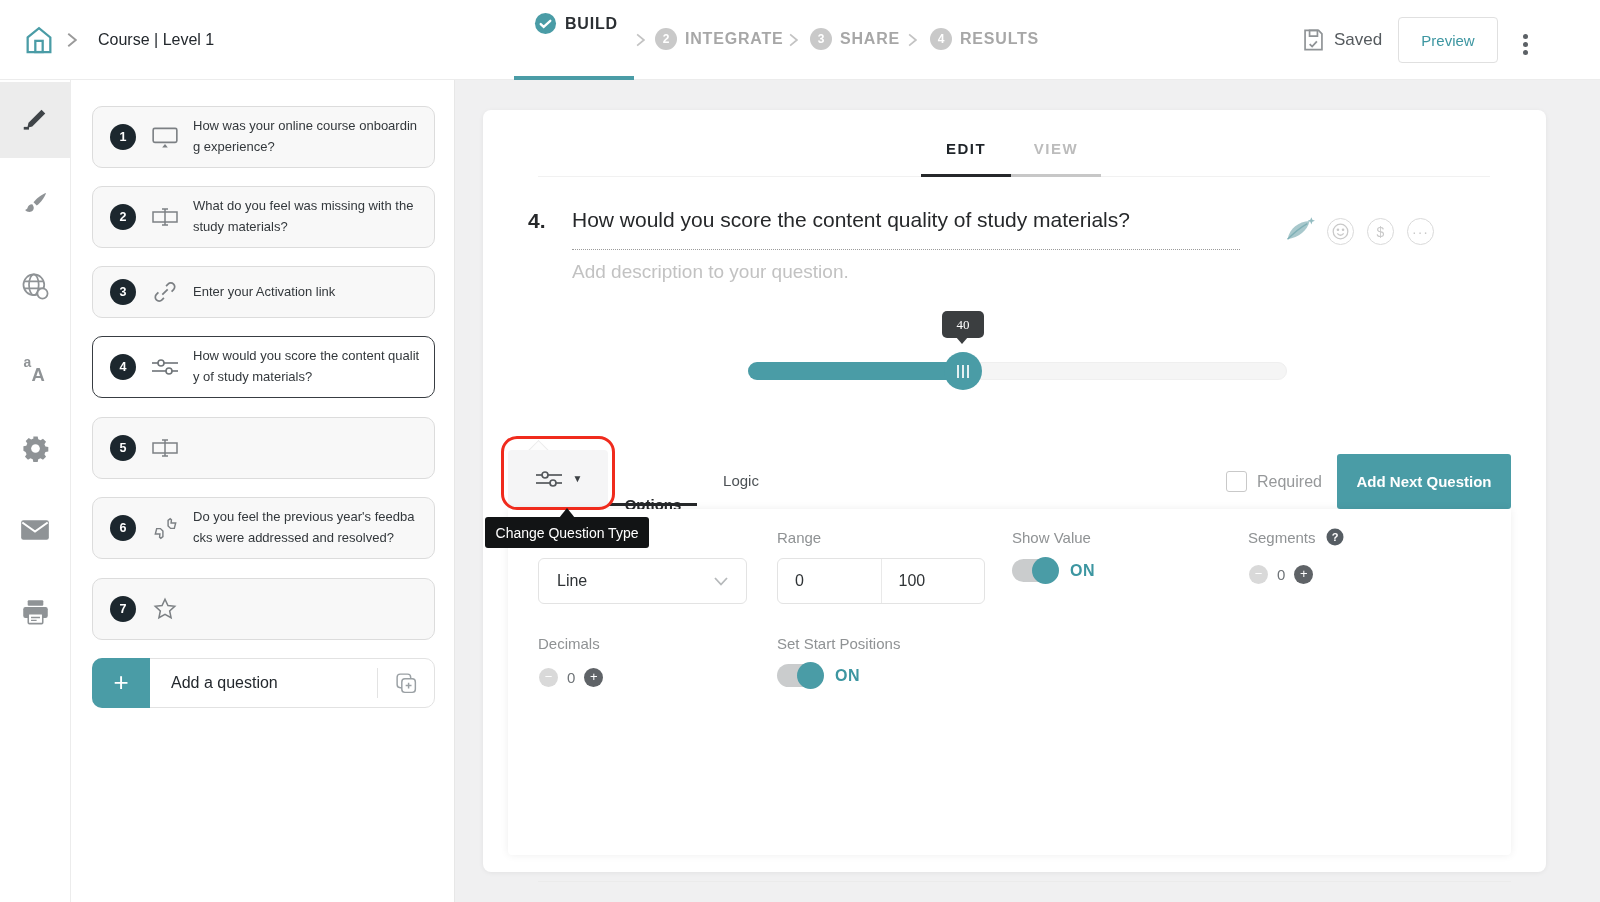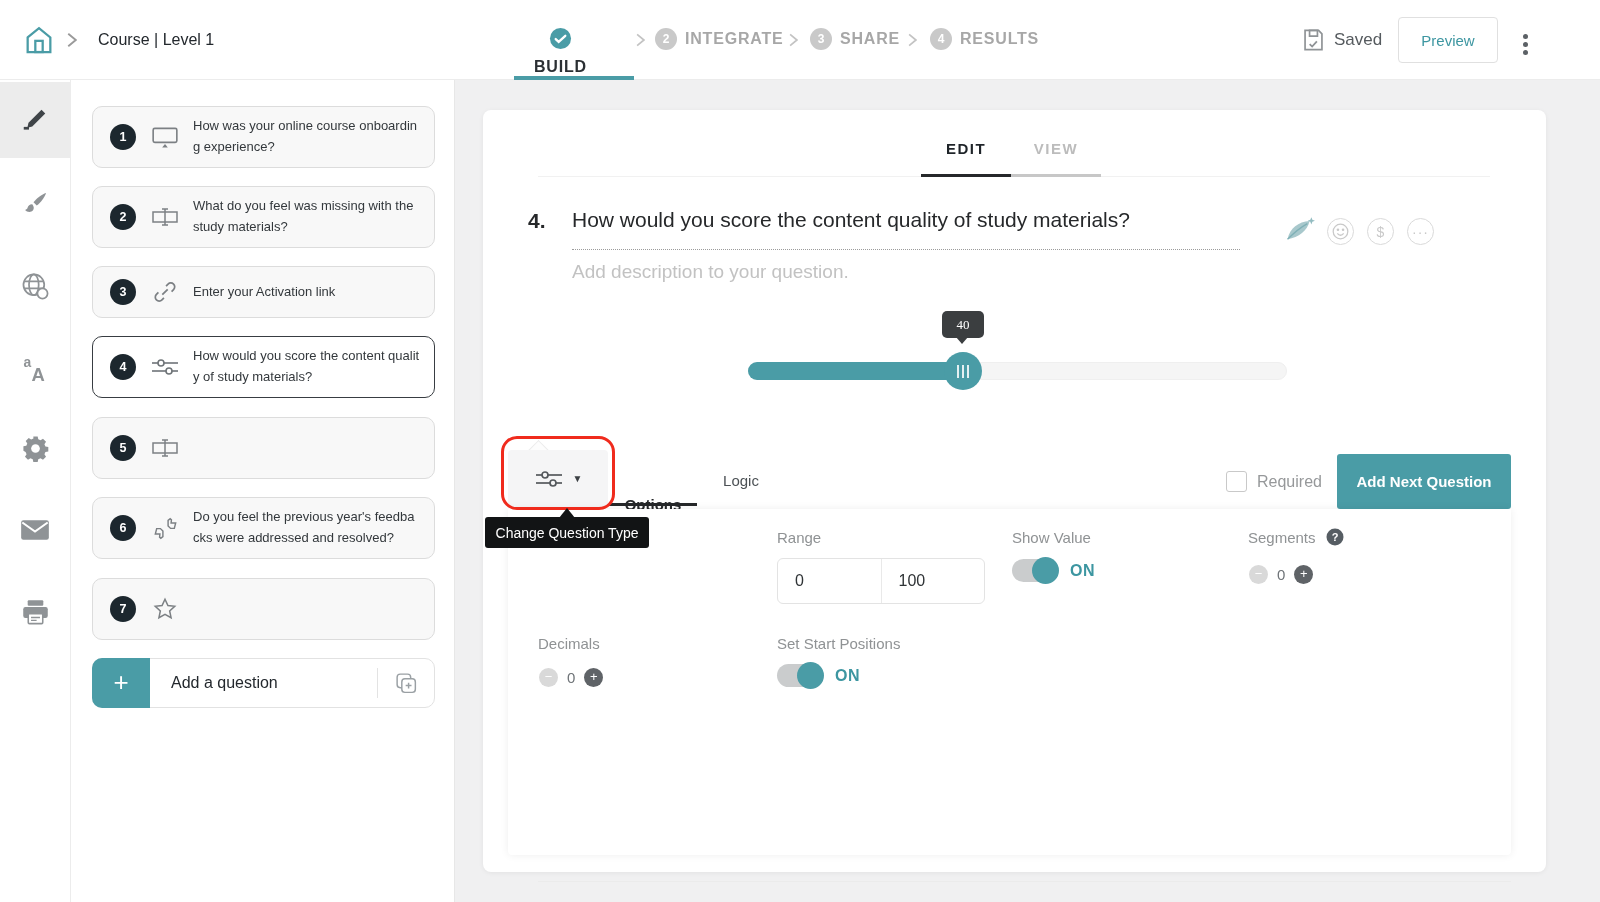--- a/index.html
+++ b/index.html
@@ -100,21 +100,21 @@
       <svg width="34" height="36" viewBox="0 0 24 24" fill="none" stroke="#4A9CA6" stroke-width="1.6">
         <path d="M4 10.2 12 3.6l8 6.6V20.5H4z"></path>
           <rect x="9.4" y="12.6" width="5.2" height="7.9"></rect>
       </svg>
     </div>
     <svg class="abs" style="left:67px; top:32px;" width="10" height="16" viewBox="0 0 8 12">
       <polyline points="1,1 7,6 1,11" fill="none" stroke="#9a9a9a" stroke-width="1.5"></polyline>
     </svg>
     <div class="abs crumb-text" style="left:98px; top:31px;">Course | Level 1</div>
 
-    <div class="abs step" style="left:534px; top:27px;flex-direction:column;">
+    <div class="abs step" style="left:534px; top:12px;">
       <svg width="23" height="23" viewBox="0 0 24 24">
         <circle cx="12" cy="12" r="11" fill="#4A9CA6"></circle>
           <path d="M7 12.6l3.1 3L17 9.2" stroke="#fff" stroke-width="2.4" fill="none" stroke-linecap="round"></path>
       </svg>
       <span class="step-label active">BUILD</span>
     </div>
     <svg class="abs" style="left:636px; top:33px;" width="9" height="14" viewBox="0 0 8 12">
         <polyline points="1,1 7,6 1,11" fill="none" stroke="#c3c3c3" stroke-width="1.5"></polyline>
       </svg>
     <div class="abs step" style="left:655px; top:28px;">
@@ -364,20 +364,26 @@
       <div class="olabel" style="left:269px; top:20px;">Range</div>
       <div class="olabel" style="left:504px; top:20px;">Show Value</div>
       <div class="olabel" style="left:740px; top:20px;">Segments</div>
       <span class="abs" style="left:818px; top:19px;">
         <svg width="18" height="18" viewBox="0 0 18 18">
           <circle cx="9" cy="9" r="8.5" fill="#565d63"></circle>
           <text x="9" y="13" text-anchor="middle" font-size="11" font-weight="bold" fill="#fff" font-family="Liberation Sans, sans-serif">?</text>
         </svg>
       </span>
 
+      <div class="dd">
+        <span class="dd-val">Line</span>
+        <svg style="margin-right:18px;" width="14" height="9" viewBox="0 0 14 9">
+          <polyline points="1,1 7,7.5 13,1" fill="none" stroke="#b6b9bb" stroke-width="1.8"></polyline>
+        </svg>
+      </div>
 
       <div class="range-wrap">
         <div class="range-cell first">0</div>
         <div class="range-cell">100</div>
       </div>
 
       <div class="toggle" style="left:504px; top:50px;">
           <span class="knob"></span>
         </div>
       <div class="onlabel" style="left:562px; top:53px;">ON</div>

